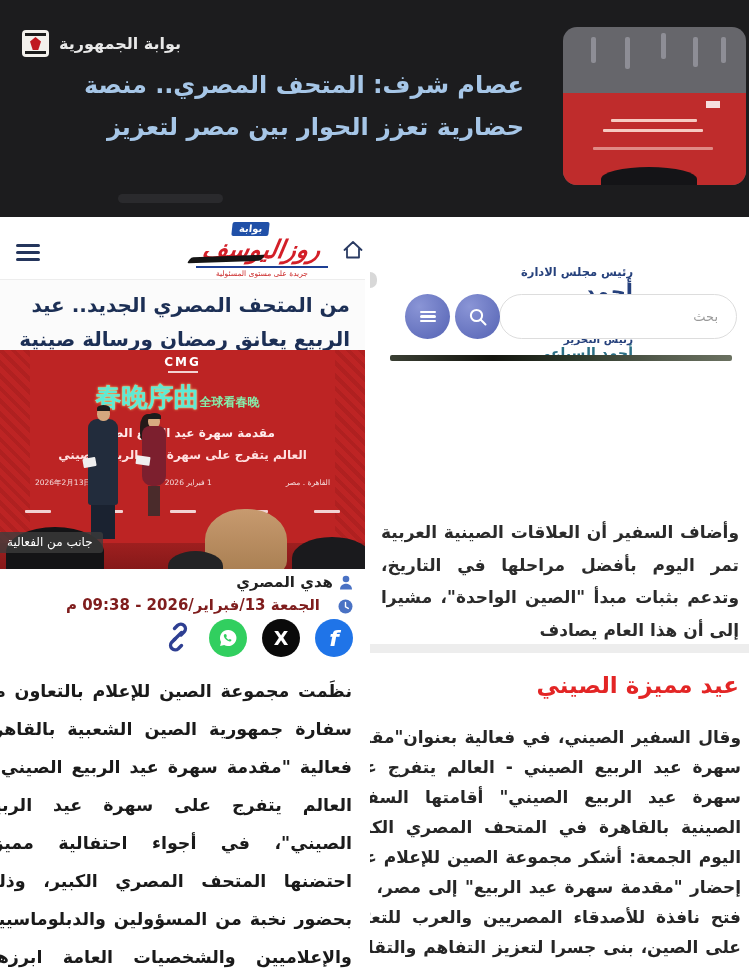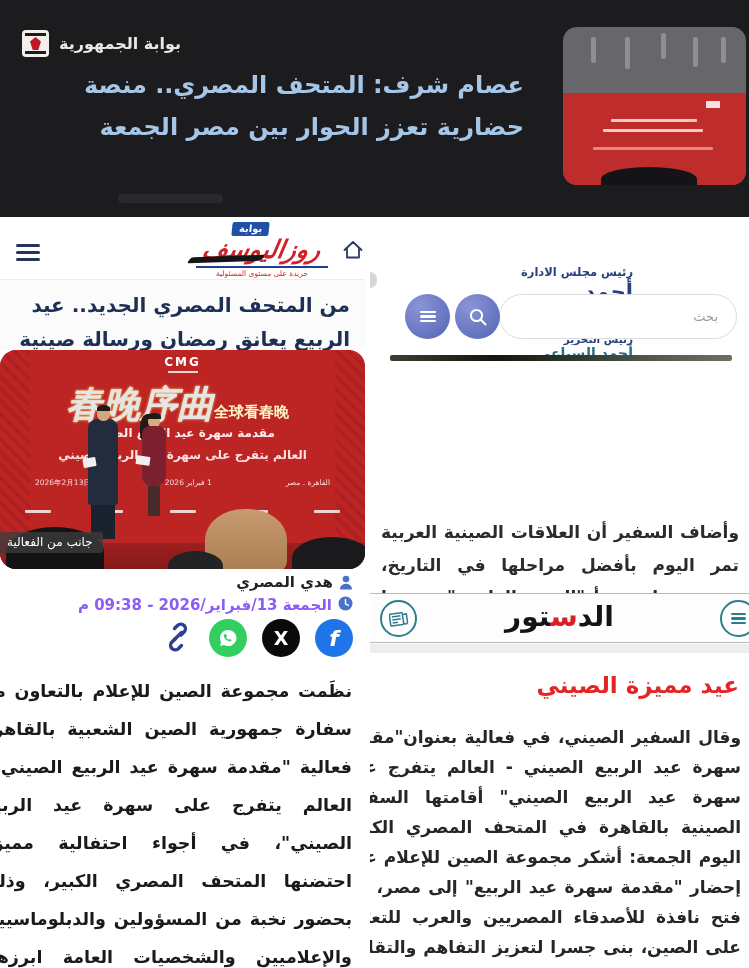--- a/index.html
+++ b/index.html
@@ -33,49 +33,49 @@
   .rosa { position:absolute; left:188px; top:5px; width:147px; height:56px; cursor:pointer; }
   .rosa-badge { position:absolute; left:44px; top:0; background:#2050a8; color:#fff; font-size:10px; font-weight:bold; padding:1px 7px 2px; border-radius:2px; transform:skewX(-6deg); direction:rtl; }
   .rosa-text { position:absolute; left:0; top:13px; width:100%; text-align:center; color:#d31f28; font-size:25px; font-weight:bold; font-style:italic; transform:skewX(-10deg); direction:rtl; letter-spacing:-1px; }
   .rosa-swoosh { position:absolute; left:2px; top:34px; width:72px; height:6px; background:#151515; transform:skewX(-38deg) rotate(-2deg); border-radius:2px; }
   .rosa-tagline { position:absolute; left:8px; bottom:0; width:132px; border-top:2.5px solid #1d3f94; color:#cc2a2a; font-size:7.5px; text-align:center; padding-top:1px; direction:rtl; }
 
   .headline-bar { position:absolute; left:0; top:62px; width:365px; height:71px; background:#fbfbfb; border-top:1px solid #ededed; }
   .headline { position:absolute; right:15px; left:10px; top:8px; color:#1c2f55; font-size:20px; font-weight:bold; line-height:34px; direction:rtl; text-align:right; cursor:pointer; }
 
   
-  .photo { position:absolute; left:0; top:133px; width:365px; height:219px; background:#bd2424; overflow:hidden;border-radius:16px; }
+  .photo { position:absolute; left:0; top:133px; width:365px; height:219px; background:#bd2424; overflow:hidden; }
   .photo .pattern { position:absolute; top:0; bottom:0; width:30px; opacity:.55;
     background:repeating-linear-gradient(45deg,#a51d1d 0 4px, transparent 4px 9px); }
   .photo .cmg { position:absolute; left:0; top:5px; width:100%; text-align:center; color:#fff; font-size:12px; font-weight:bold; letter-spacing:2px; }
   .photo .cmg-u { position:absolute; left:50%; top:21px; width:30px; height:2px; margin-left:-15px; background:rgba(255,255,255,.8); }
   .cn-row { position:absolute; left:0; top:30px; width:100%; text-align:center; white-space:nowrap; }
-  .cn-title { font-size:37px; font-weight:bold; color:#e5e5e5; text-shadow:0 0 3px #f7c873, 0 0 1px #ffe2a8;font-style:italic; }
-  .cn-sub { font-size:15px; font-weight:bold; color:#fef9c3; margin-right:10px; }
+  .cn-title { font-size:26px; font-weight:bold; color:#5eead4; text-shadow:0 0 3px #f7c873, 0 0 1px #ffe2a8; }
+  .cn-sub { font-size:12px; font-weight:bold; color:#86efac; margin-right:10px; }
   .ar-l1 { position:absolute; left:0; top:76px; width:100%; text-align:center; color:#ffecec; font-size:12px; font-weight:bold; direction:rtl; }
   .ar-l2 { position:absolute; left:0; top:98px; width:100%; text-align:center; color:#ffe0e0; font-size:12px; font-weight:bold; direction:rtl; }
   .meta-row { position:absolute; left:35px; top:128px; width:295px; display:flex; justify-content:space-between; color:rgba(255,255,255,.85); font-size:7.5px; direction:rtl; }
   .sponsor-row { position:absolute; left:25px; top:160px; width:315px; display:flex; justify-content:space-between; }
   .sponsor-row i { display:block; width:26px; height:3px; background:rgba(255,255,255,.8); border-radius:1px; }
   .figure { position:absolute; }
   .fig-head { width:13px; height:15px; border-radius:50% 50% 45% 45%; background:#d3a77e; position:relative; margin:0 auto; }
   .fig-head::before { content:""; position:absolute; left:0; top:-1px; width:13px; height:6px; border-radius:50% 50% 0 0; background:#1c1c1c; }
   .man-body { width:30px; height:86px; background:#222c3c; border-radius:9px 9px 3px 3px; margin-top:-2px; }
   .man-legs { width:24px; height:34px; background:#1a2230; margin:0 auto; }
   .woman-hair { position:absolute; left:-2px; top:0; width:17px; height:28px; background:#241a18; border-radius:45% 45% 30% 30%; }
   .woman-body { width:24px; height:60px; background:#7c1f2e; border-radius:8px 8px 10px 10px; margin-top:-2px; position:relative; z-index:1; }
   .woman-legs { width:12px; height:30px; background:#4a2b2b; margin:0 auto; }
   .paper { position:absolute; width:13px; height:9px; background:#efefef; border-radius:1px; z-index:2; }
   .stage-floor { position:absolute; left:0; bottom:0; width:100%; height:26px; background:linear-gradient(#9e1f1f,#861919); }
   .aud { position:absolute; border-radius:50% 50% 0 0; }
   .caption { position:absolute; left:-3px; bottom:16px; background:rgba(60,60,60,.78); color:#fff; font-size:12px; padding:3px 10px 4px; border-radius:3px; direction:rtl; }
 
   
   .author-row { position:absolute; right:12px; top:356px; display:flex; align-items:center; gap:6px; direction:rtl; color:#222; font-size:15px; font-weight:bold; }
-  .date-row { position:absolute; right:12px; top:379px; display:flex; align-items:flex-start; gap:6px; direction:rtl; color:#8b5cf6; font-size:15px; font-weight:bold; }
+  .date-row { position:absolute; right:12px; top:379px; display:flex; align-items:flex-end; gap:18px; direction:rtl; color:#7f1d1d; font-size:15px; font-weight:bold; }
   .share-row { position:absolute; right:12px; top:402px; display:flex; direction:rtl; gap:15px; align-items:center; }
   .s-circle { width:38px; height:38px; border-radius:50%; display:flex; align-items:center; justify-content:center; cursor:pointer; }
   .fb { background:#1f74e8; color:#fff; font-size:22px; font-weight:bold; font-style:italic; }
   .xx { background:#0a0a0a; color:#fff; font-size:19px; font-weight:bold; }
   .wa { background:#31cf5f; }
   .link-btn { width:32px; height:32px; cursor:pointer; }
 
   .left-body { position:absolute; right:0; top:455px; width:382px; padding-right:13px; direction:rtl; text-align:justify; color:#1a1a1a; font-size:17.5px; font-weight:bold; line-height:38px; }
 
   
@@ -123,21 +123,21 @@
 
   <div class="dark-header">
     <div class="brand-row">
       <div class="brand-logo">
         <span class="bar-t"></span>
           <span class="eagle"></span>
           <span class="bar-b"></span>
       </div>
       <span class="brand-name">بوابة الجمهورية</span>
     </div>
-    <div class="embed-title">عصام شرف: المتحف المصري.. منصة حضارية تعزز الحوار بين مصر الجمعة</div>
+    <div class="embed-title">عصام شرف: المتحف المصري.. منصة حضارية تعزز الحوار بين مصر لتعزيز</div>
     <div class="thumb">
       <span class="streak" style="left:28px;"></span>
       <span class="streak" style="left:62px; height:32px;"></span>
       <span class="streak" style="left:98px; top:6px;"></span>
       <span class="streak" style="left:130px; height:30px;"></span>
       <span class="streak" style="left:158px;"></span>
       <div class="red">
         <span class="cmg-dot"></span>
         <span class="tline" style="left:48px; top:26px; width:86px;"></span>
         <span class="tline" style="left:40px; top:36px; width:100px;"></span>
@@ -279,42 +279,19 @@
           <i></i>
           <i></i>
           <i></i>
         </span>
       </button>
 
     <div class="img-strip"></div>
 
     <p class="r-p p2">وأضاف السفير أن العلاقات الصينية العربية تمر اليوم بأفضل مراحلها في التاريخ، وتدعم بثبات مبدأ "الصين الواحدة"، مشيرا إلى أن هذا العام يصادف</p>
 
-    <div class="dostor-banner">
-      <span class="d-icon d-news">
-        <svg width="20" height="16" viewBox="0 0 20 16">
-            <g stroke="#2e7d8f" stroke-width="1.5" fill="none" transform="rotate(-8 10 8)">
-              <rect x="1" y="2" width="13" height="12" rx="1"></rect>
-              <path d="M14 4 h4 v8.2 a1.6 1.6 0 0 1-3.2.3"></path>
-              <line x1="3.2" y1="5" x2="11.8" y2="5"></line>
-              <line x1="3.2" y1="8" x2="11.8" y2="8"></line>
-              <line x1="3.2" y1="11" x2="8.5" y2="11"></line>
-            </g>
-          </svg>
-      </span>
-      <div class="dostor-logo">
-        <span class="dl-black">الد</span><span class="dl-red">س</span><span class="dl-black">تور</span>
-      </div>
-      <span class="d-icon d-menu">
-          <span>
-            <i></i>
-            <i></i>
-            <i></i>
-          </span>
-        </span>
-    </div>
     <div class="post-strip"></div>
 
     <h2 class="section-heading">عيد مميزة الصيني</h2>
     <p class="r-p p3">وقال السفير الصيني، في فعالية بعنوان"مقدمة سهرة عيد الربيع الصيني - العالم يتفرج على سهرة عيد الربيع الصيني" أقامتها السفارة الصينية بالقاهرة في المتحف المصري الكبير، اليوم الجمعة: أشكر مجموعة الصين للإعلام على إحضار "مقدمة سهرة عيد الربيع" إلى مصر، مما فتح نافذة للأصدقاء المصريين والعرب للتعرّف على الصين، بنى جسرا لتعزيز التفاهم والتقارب الشعبي بين الصين ومصر وغيرها من الدول العربية.</p>
   </div>
 
 </div>
 
 </body></html>

